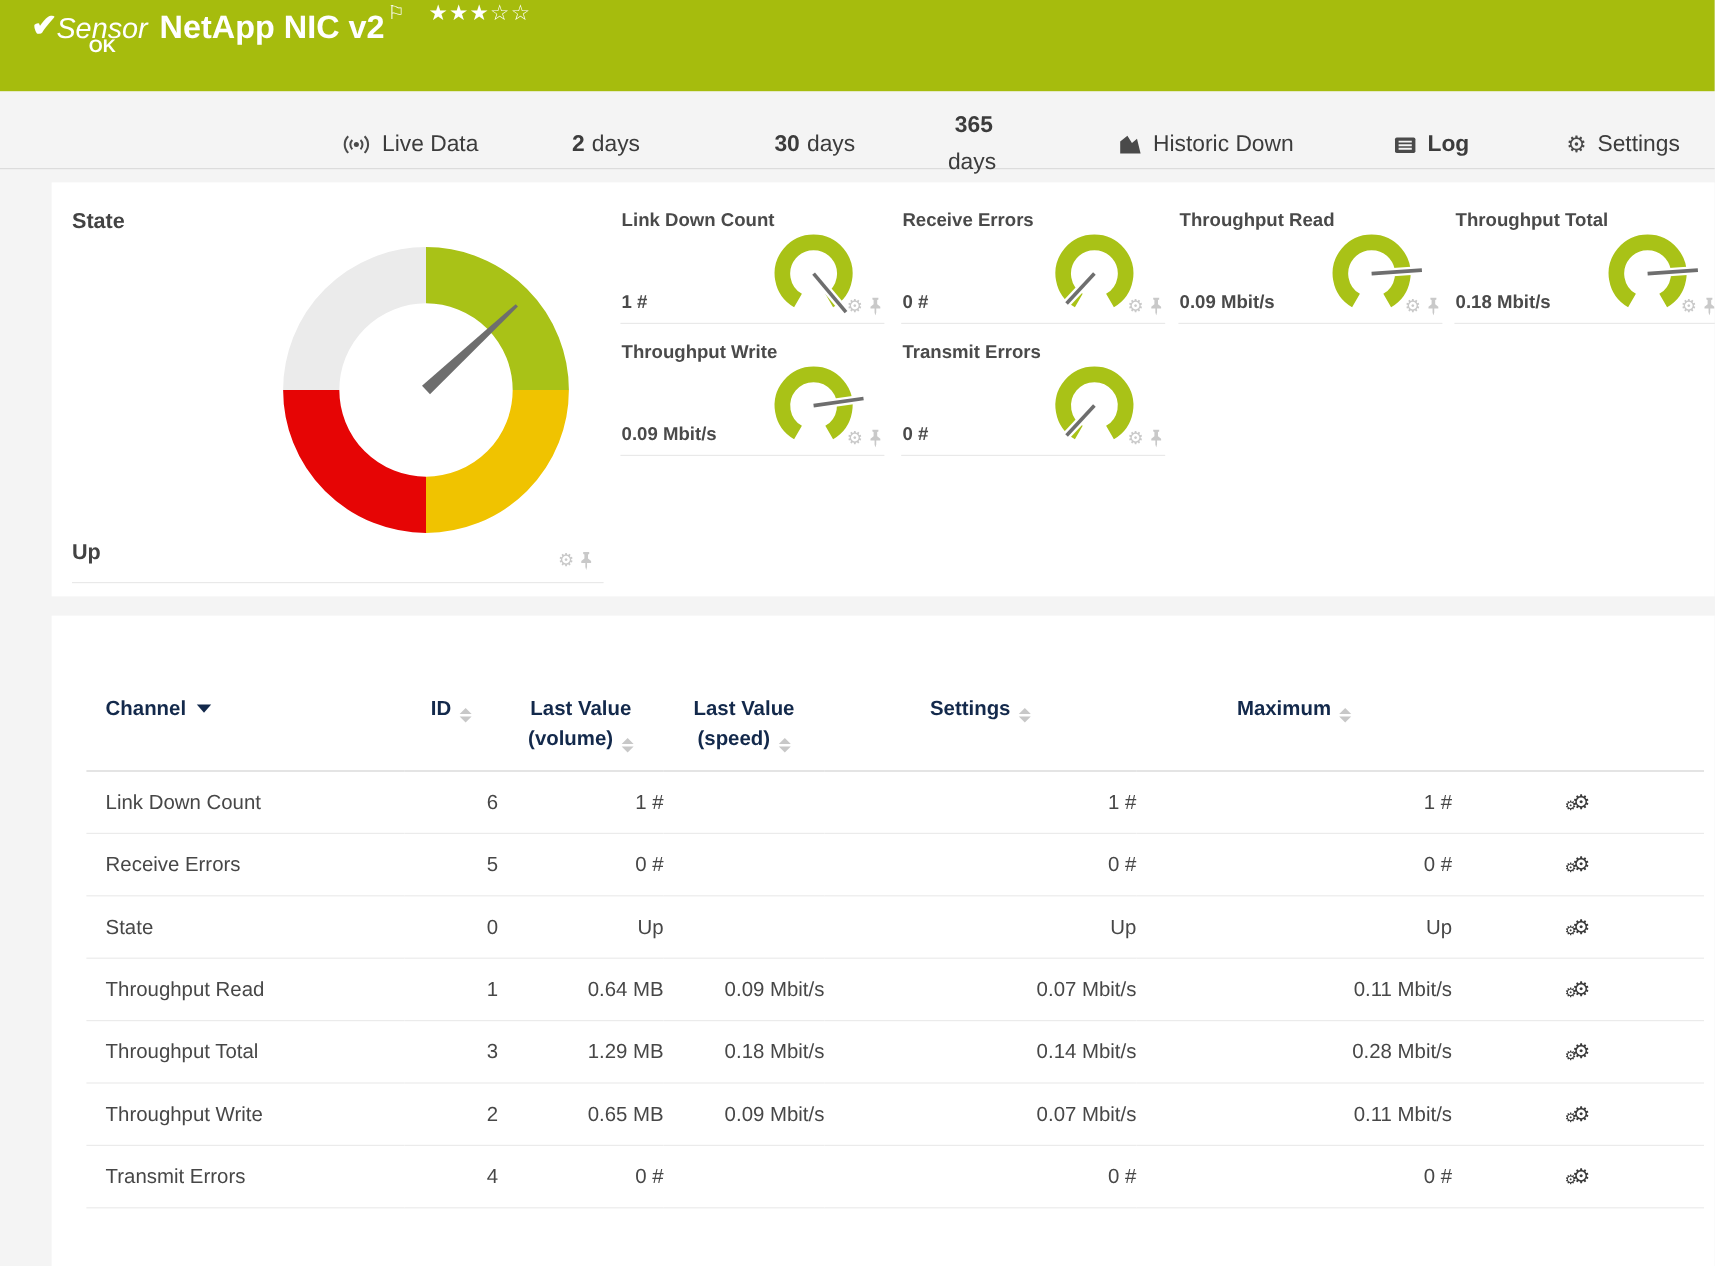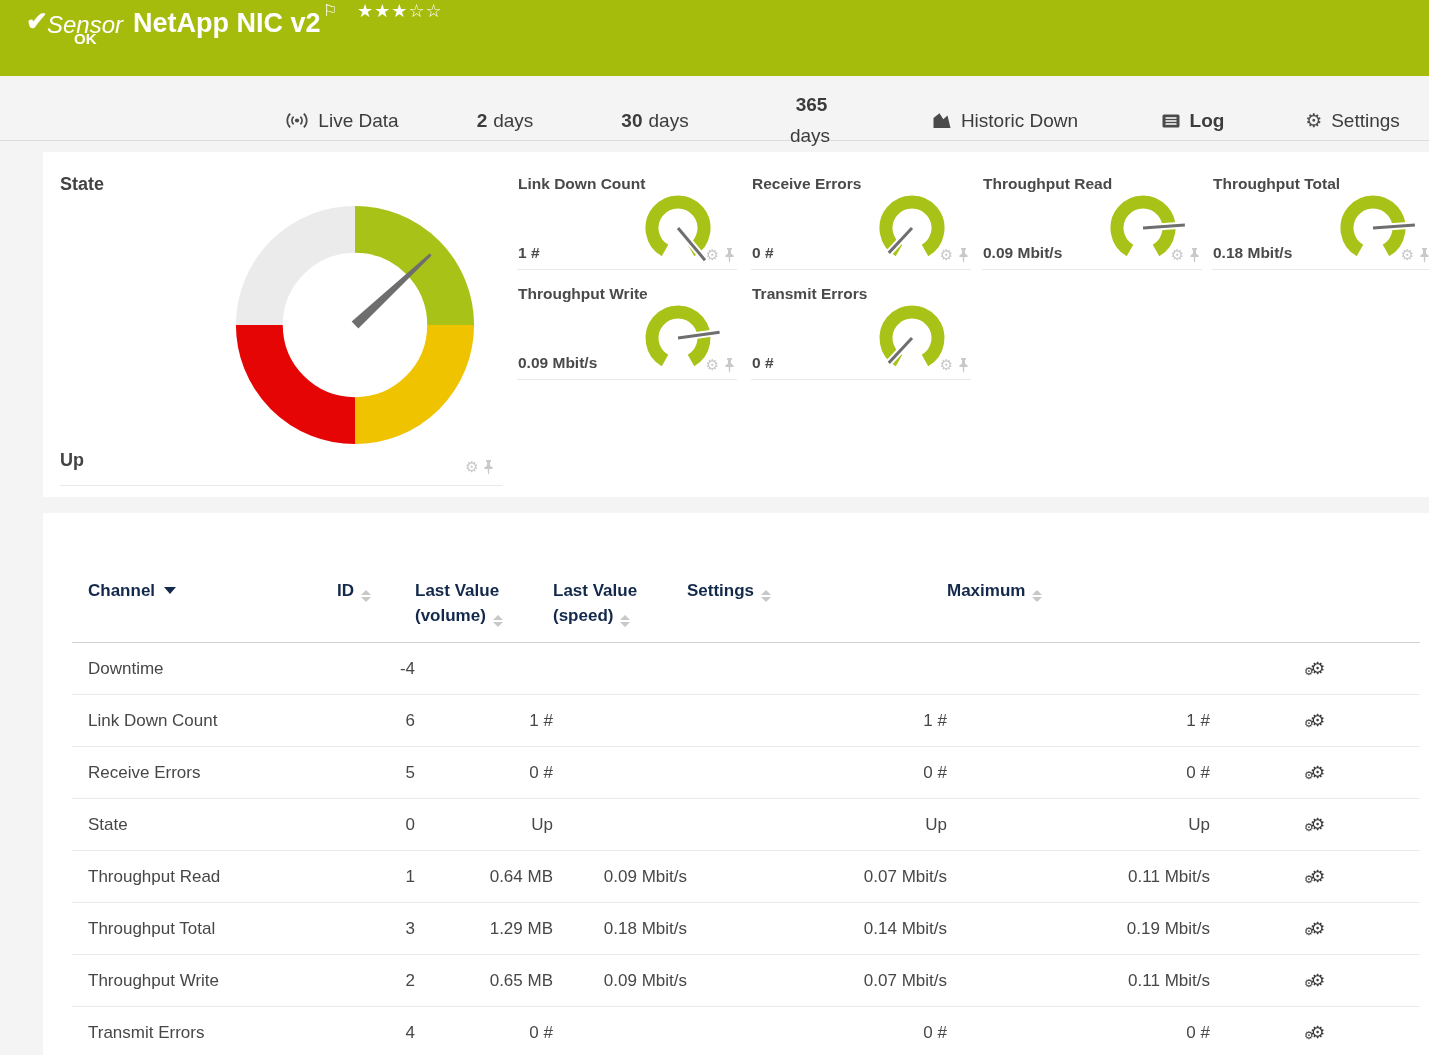--- a/index.html
+++ b/index.html
@@ -48,21 +48,21 @@
   .pos4 { left:474px;  top:130px; }
   .pos5 { left:708px;  top:130px; }
   .mini-title { position:absolute; left:1px; top:3px; font-size:15.5px; font-weight:bold; color:#4a4a4a; }
   .mini-gauge { position:absolute; right:21px; top:16px; overflow:visible; }
   .mini-value { position:absolute; left:1px; bottom:7px; font-size:15.5px; font-weight:bold; color:#4a4a4a; }
   .cell-icons { position:absolute; right:2px; bottom:5px; }
   
   table { position:absolute; left:29px; top:58px; width:1348px; border-collapse:collapse; table-layout:fixed; }
   col.c-ch{width:265px} col.c-id{width:78px} col.c-vol{width:138px} col.c-spd{width:134px}
   col.c-min{width:260px} col.c-max{width:263px} col.c-gear{width:210px}
-  th { color:#13294b; font-size:17px; font-weight:bold; text-align:left; vertical-align:top;
+  th { color:#13294b; font-size:17px; font-weight:bold; text-align:center; vertical-align:top;
        padding:8px 0 14px 0; border-bottom:1px solid #d2d2d2; line-height:1.45; cursor:pointer; }
   th.ch, td.ch { text-align:left; padding-left:16px; }
   td { height:52px; font-size:17px; color:#474747; text-align:right; border-bottom:1px solid #ebebeb; }
   td.gear { text-align:left; padding-left:100px; }
   .sort { display:inline-flex; flex-direction:column; gap:2px; margin-left:7px; vertical-align:1px; }
   .sort i { width:0; height:0; border-left:5px solid transparent; border-right:5px solid transparent; }
   .sort .up { border-bottom:5px solid #c8c8c8; }
   .sort .dn { border-top:5px solid #c8c8c8; }
   .charrow { display:inline-block; margin-left:9px; width:0; height:0; vertical-align:2px;
              border-left:6px solid transparent; border-right:6px solid transparent; border-top:7px solid #13294b; }
@@ -89,21 +89,21 @@
       <path d="M 5.2 1.6 A 9.6 9.6 0 0 0 5.2 15.4" fill="none" stroke="#4a4a4a" stroke-width="1.7"></path>
       <path d="M 15.4 4.6 A 5.4 5.4 0 0 1 15.4 12.4" fill="none" stroke="#4a4a4a" stroke-width="1.7"></path>
       <path d="M 18.8 1.6 A 9.6 9.6 0 0 1 18.8 15.4" fill="none" stroke="#4a4a4a" stroke-width="1.7"></path>
     </svg>
     <span>Live Data</span>
   </div>
   <div class="tab" style="left:430px;width:150px;">
     <b>2</b>
     <span>days</span>
   </div>
-  <div class="tab" style="left:580px;width:150px;">
+  <div class="tab" style="left:604px;width:150px;">
     <b>30</b>
     <span>days</span>
   </div>
   <div class="tab" style="left:735px;width:150px;flex-direction:column;">
     <b>365</b>
     <span>days</span>
   </div>
   <div class="tab" style="left:900px;width:210px;">
     <svg width="20" height="17" viewBox="0 0 20 17">
       <path d="M1.5 16 V6 L7.5 1.2 L11.3 7.2 L15.5 3.6 L18.5 16 Z" fill="#4a4a4a"></path>
@@ -301,29 +301,20 @@
           <span>Maximum</span><span class="sort">
               <i class="up"></i>
               <i class="dn"></i>
             </span>
         </th>
         <th></th>
       </tr>
     </thead>
     <tbody>
       <tr>
-        <td class="ch">Downtime</td>
-        <td>-4</td>
-        <td></td>
-        <td></td>
-        <td></td>
-        <td></td>
-        <td class="gear"><span class="rowgear"><span>⚙</span><em>⚙</em></span></td>
-      </tr>
-      <tr>
         <td class="ch">Link Down Count</td>
         <td>6</td>
         <td>1 #</td>
         <td></td>
         <td>1 #</td>
         <td>1 #</td>
         <td class="gear"><span class="rowgear"><span>⚙</span><em>⚙</em></span></td>
       </tr>
       <tr>
         <td class="ch">Receive Errors</td>
@@ -351,21 +342,21 @@
         <td>0.07 Mbit/s</td>
         <td>0.11 Mbit/s</td>
         <td class="gear"><span class="rowgear"><span>⚙</span><em>⚙</em></span></td>
       </tr>
       <tr>
         <td class="ch">Throughput Total</td>
         <td>3</td>
         <td>1.29 MB</td>
         <td>0.18 Mbit/s</td>
         <td>0.14 Mbit/s</td>
-        <td>0.19 Mbit/s</td>
+        <td>0.28 Mbit/s</td>
         <td class="gear"><span class="rowgear"><span>⚙</span><em>⚙</em></span></td>
       </tr>
       <tr>
         <td class="ch">Throughput Write</td>
         <td>2</td>
         <td>0.65 MB</td>
         <td>0.09 Mbit/s</td>
         <td>0.07 Mbit/s</td>
         <td>0.11 Mbit/s</td>
         <td class="gear"><span class="rowgear"><span>⚙</span><em>⚙</em></span></td>

